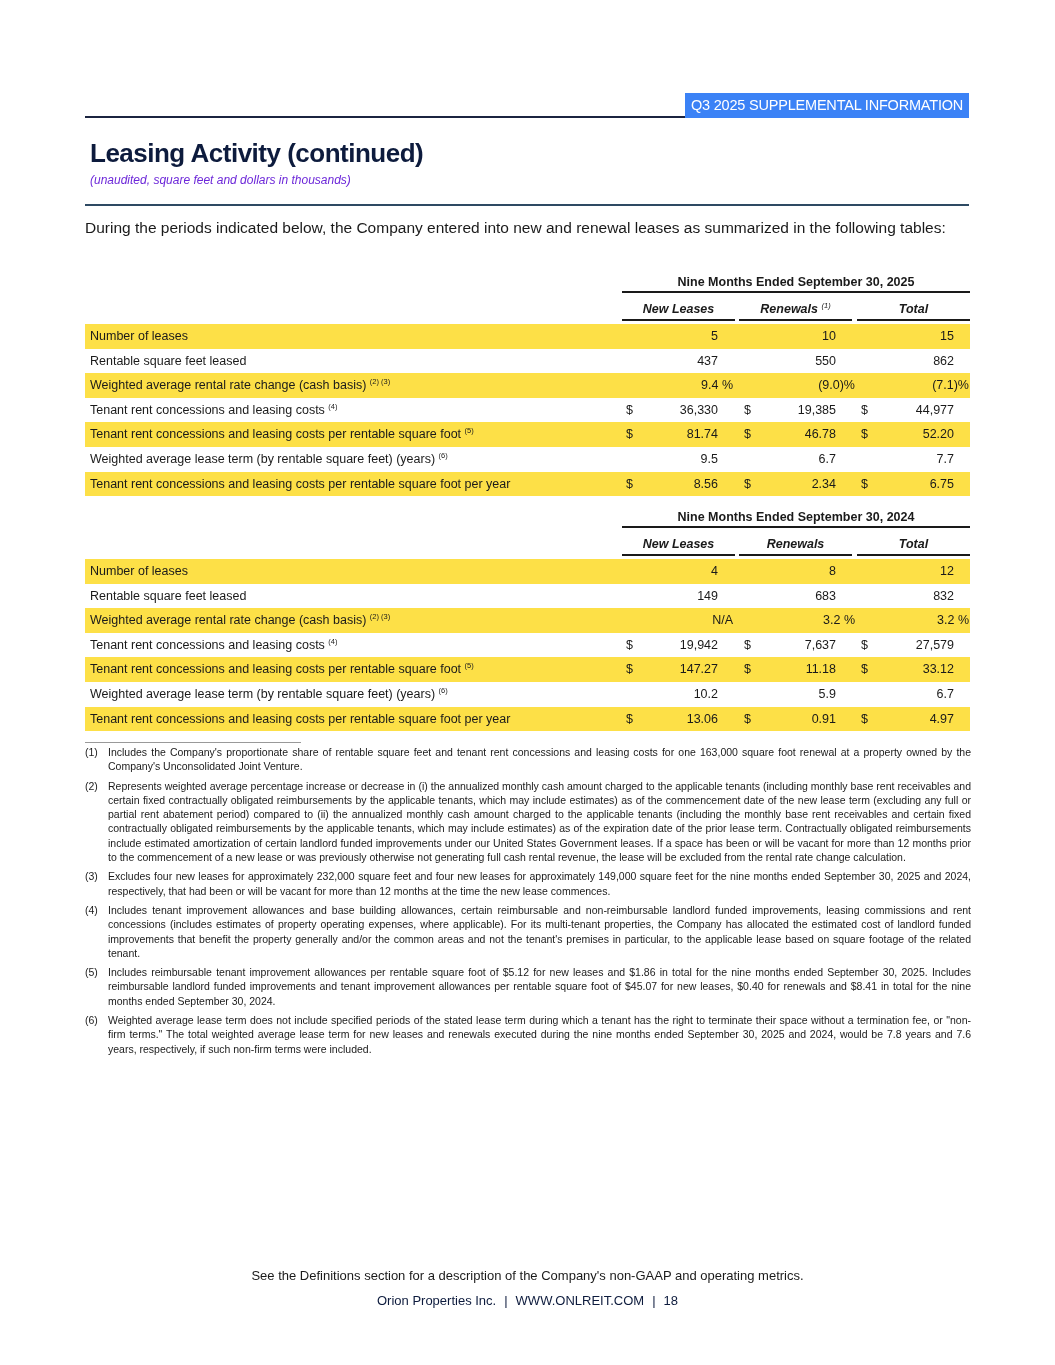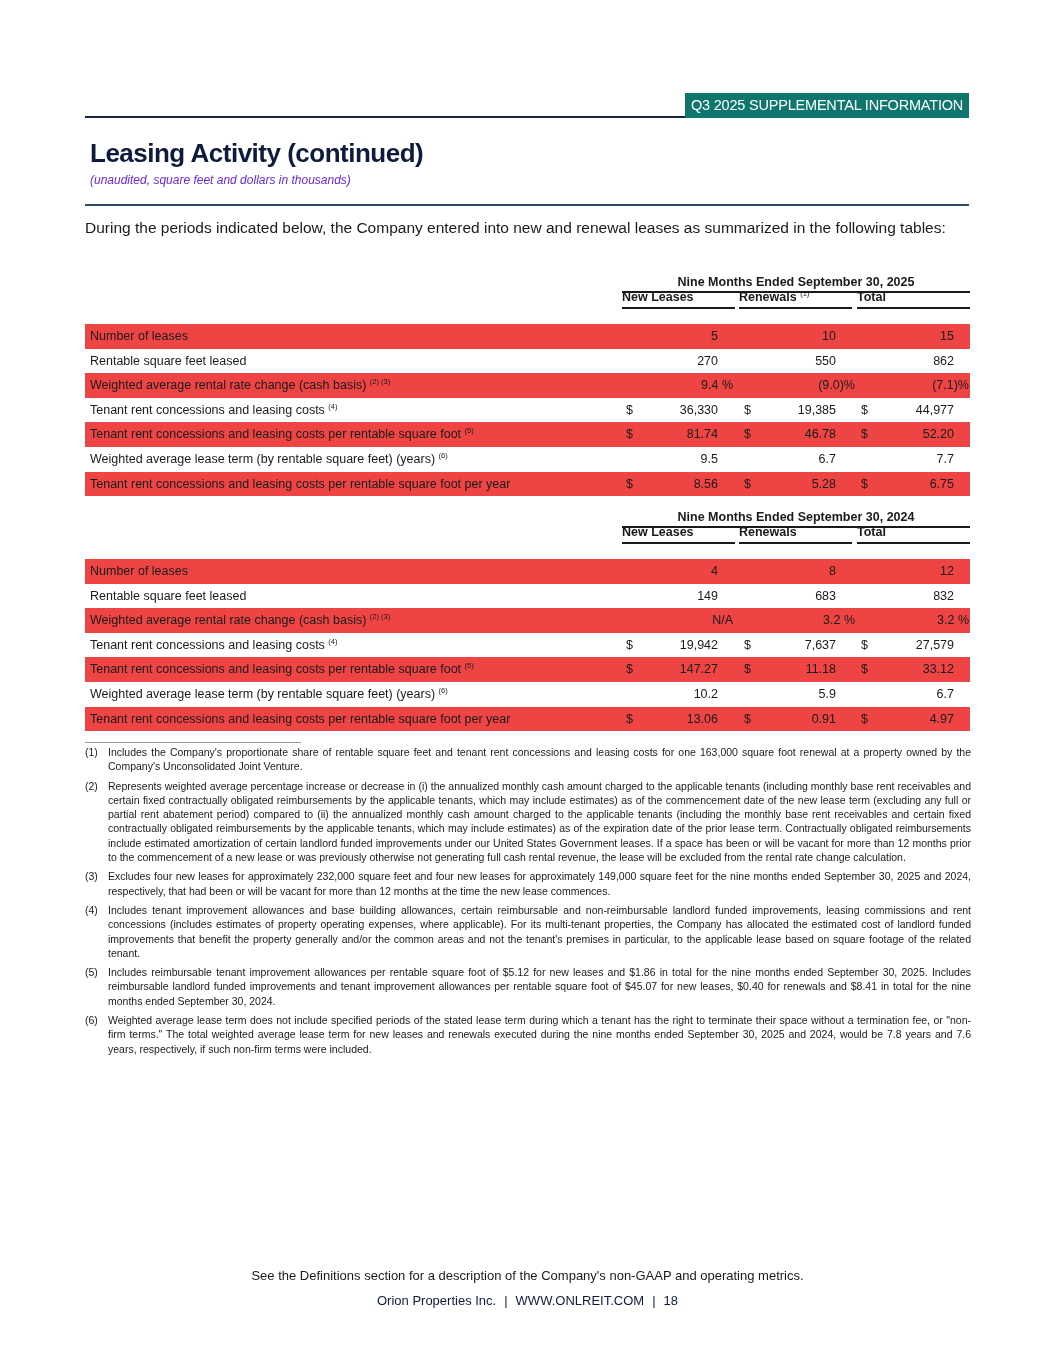--- a/index.html
+++ b/index.html
@@ -1,41 +1,41 @@
 <!DOCTYPE html>
 <html><head>
 <meta charset="utf-8">
 <style>
   * { box-sizing: border-box; margin: 0; padding: 0; }
   html, body { width: 1055px; height: 1365px; background: #ffffff; }
   body { position: relative; font-family: "Liberation Sans", sans-serif; color: #1a1a1a; overflow: hidden; }
 
   .top-rule { position: absolute; left: 85px; top: 116px; width: 600px; height: 2px; background: #1b2440; }
-  .header-badge { position: absolute; left: 685px; top: 93px; width: 284px; height: 25px; background: #0f766e; color: #fff;
+  .header-badge { position: absolute; left: 685px; top: 93px; width: 284px; height: 25px; background: #3b82f6; color: #fff;
     font-size: 14.5px; line-height: 25px; text-align: center; letter-spacing: -0.2px; }
 
   .page-title { position: absolute; left: 90px; top: 138px; font-size: 26px; font-weight: bold; color: #0d1b3d; letter-spacing: -0.5px; }
   .page-subtitle { position: absolute; left: 90px; top: 173px; font-size: 12px; font-style: italic; color: #6d28d9; }
   .title-rule { position: absolute; left: 85px; top: 204px; width: 884px; height: 2px; background: #2e4a63; }
 
   .intro { position: absolute; left: 85px; top: 218px; width: 880px; font-size: 15.5px; line-height: 20px; color: #1a1a1a; }
 
   .tbl { position: absolute; left: 85px; width: 885px; }
   .period-head { position: absolute; left: 537px; width: 348px; top: 0; height: 20px; font-size: 12.5px; font-weight: bold;
     text-align: center; border-bottom: 2px solid #1a1a1a; line-height: 18px; }
-  .col-head { position: absolute; top: 16px; height: 20px; font-size: 12.5px; font-weight: bold; 
-    border-bottom: 2px solid #1a1a1a; line-height: 17px; }
+  .col-head { position: absolute; top: 28px; height: 20px; font-size: 12.5px; font-weight: bold; text-align: center;
+    border-bottom: 2px solid #1a1a1a; line-height: 17px; font-style: italic; }
   .col-head sup, .row-label sup { font-size: 7.5px; font-weight: normal; vertical-align: super; line-height: 0; }
   .col-new { left: 537px; width: 113px; }
   .col-ren { left: 654px; width: 113px; }
   .col-tot { left: 772px; width: 113px; }
 
   .rows { position: absolute; top: 51px; left: 0; width: 885px; }
   .row { position: relative; height: 24.6px; font-size: 12.5px; line-height: 24.6px; }
-  .row.shaded { background: #ef4444; }
+  .row.shaded { background: #fde047; }
   .row-label { position: absolute; left: 5px; top: 0; white-space: nowrap; }
   .cell-dollar { position: absolute; top: 0; width: 12px; }
   .cell-val { position: absolute; top: 0; text-align: right; white-space: nowrap; }
   .d-new { left: 541px; } .d-ren { left: 659px; } .d-tot { left: 776px; }
   .v-new { right: 252px; } .v-ren { right: 134px; } .v-tot { right: 16px; }
   .v-new.pct { right: 237px; } .v-ren.pct { right: 115px; } .v-tot.pct { right: 1px; }
 
   .fn-rule { position: absolute; left: 85px; top: 742px; width: 216px; height: 1px; background: #999; }
   .footnotes { position: absolute; left: 85px; top: 745px; width: 886px; font-size: 10.5px; line-height: 14.3px; color: #1a1a1a; }
   .fn { display: flex; margin-bottom: 5px; }
@@ -65,21 +65,21 @@
   <div class="col-head col-tot">Total</div>
   <div class="rows">
       <div class="row shaded">
         <span class="row-label"><span>Number of leases</span></span>
         <span class="cell-val v-new">5</span>
         <span class="cell-val v-ren">10</span>
         <span class="cell-val v-tot">15</span>
       </div>
       <div class="row">
         <span class="row-label"><span>Rentable square feet leased</span></span>
-        <span class="cell-val v-new">270</span>
+        <span class="cell-val v-new">437</span>
         <span class="cell-val v-ren">550</span>
         <span class="cell-val v-tot">862</span>
       </div>
       <div class="row shaded">
         <span class="row-label"><span>Weighted average rental rate change (cash basis)</span> <sup>(2) (3)</sup></span>
         <span class="cell-val v-new pct">9.4 %</span>
         <span class="cell-val v-ren pct">(9.0)%</span>
         <span class="cell-val v-tot pct">(7.1)%</span>
       </div>
       <div class="row">
@@ -104,21 +104,21 @@
         <span class="row-label"><span>Weighted average lease term (by rentable square feet) (years)</span> <sup>(6)</sup></span>
         <span class="cell-val v-new">9.5</span>
         <span class="cell-val v-ren">6.7</span>
         <span class="cell-val v-tot">7.7</span>
       </div>
       <div class="row shaded">
         <span class="row-label"><span>Tenant rent concessions and leasing costs per rentable square foot per year</span></span>
         <span class="cell-dollar d-new">$</span>
         <span class="cell-val v-new">8.56</span>
         <span class="cell-dollar d-ren">$</span>
-        <span class="cell-val v-ren">5.28</span>
+        <span class="cell-val v-ren">2.34</span>
         <span class="cell-dollar d-tot">$</span>
         <span class="cell-val v-tot">6.75</span>
       </div>
     </div>
 </div>
 
 <div class="tbl" style="top:508px;">
   <div class="period-head">Nine Months Ended September 30, 2024</div>
   <div class="col-head col-new">New Leases</div>
   <div class="col-head col-ren">Renewals</div>

